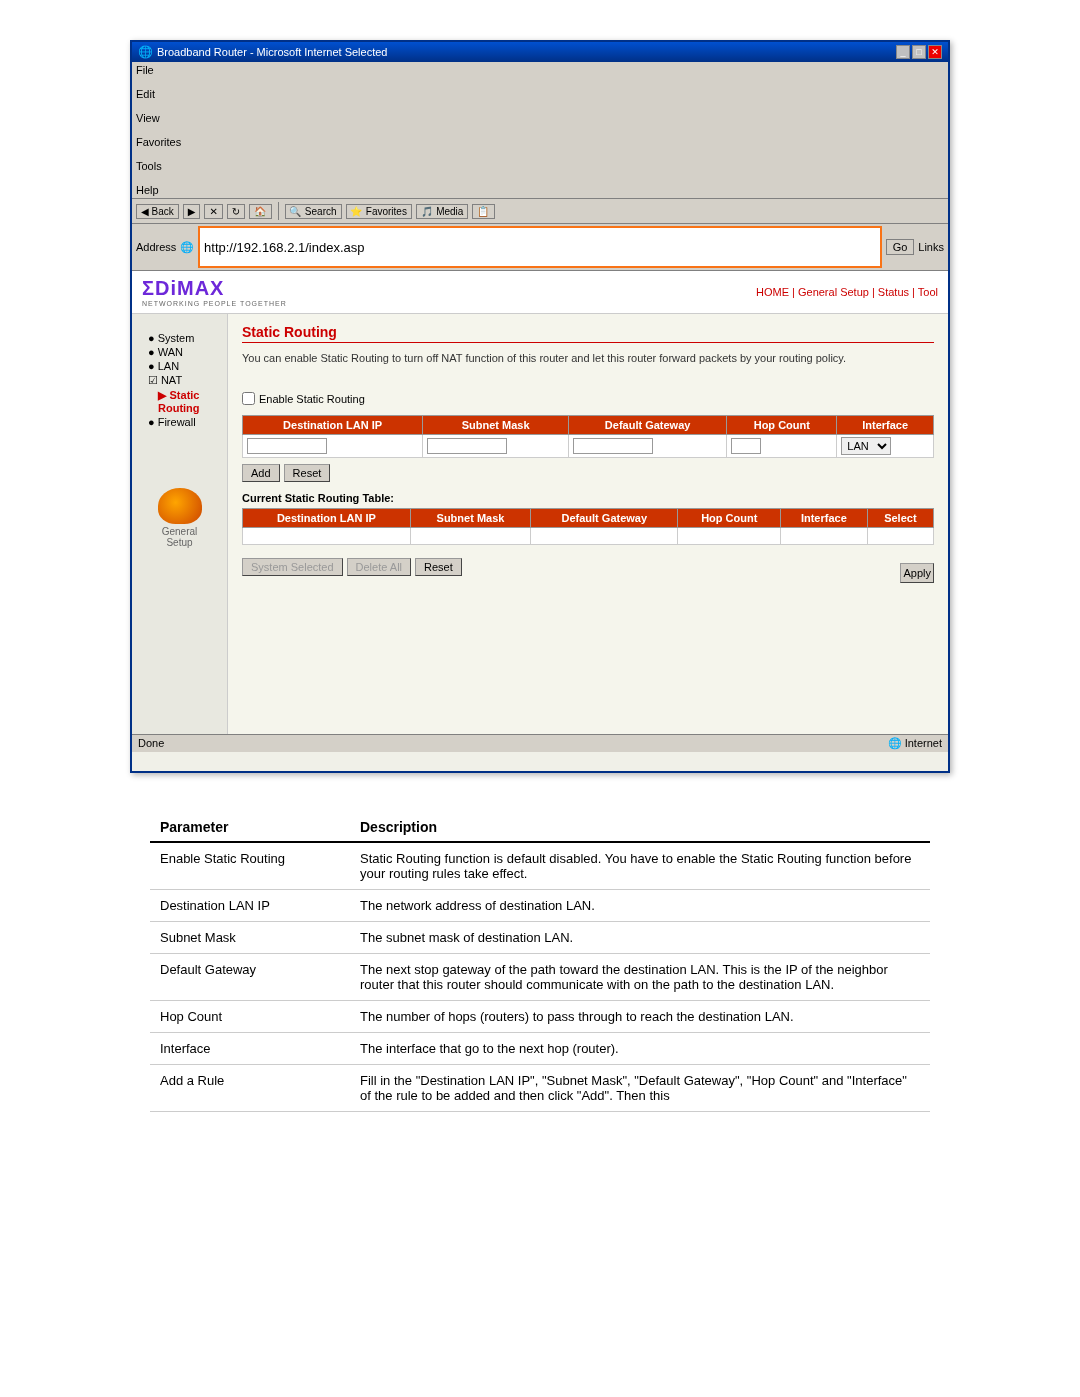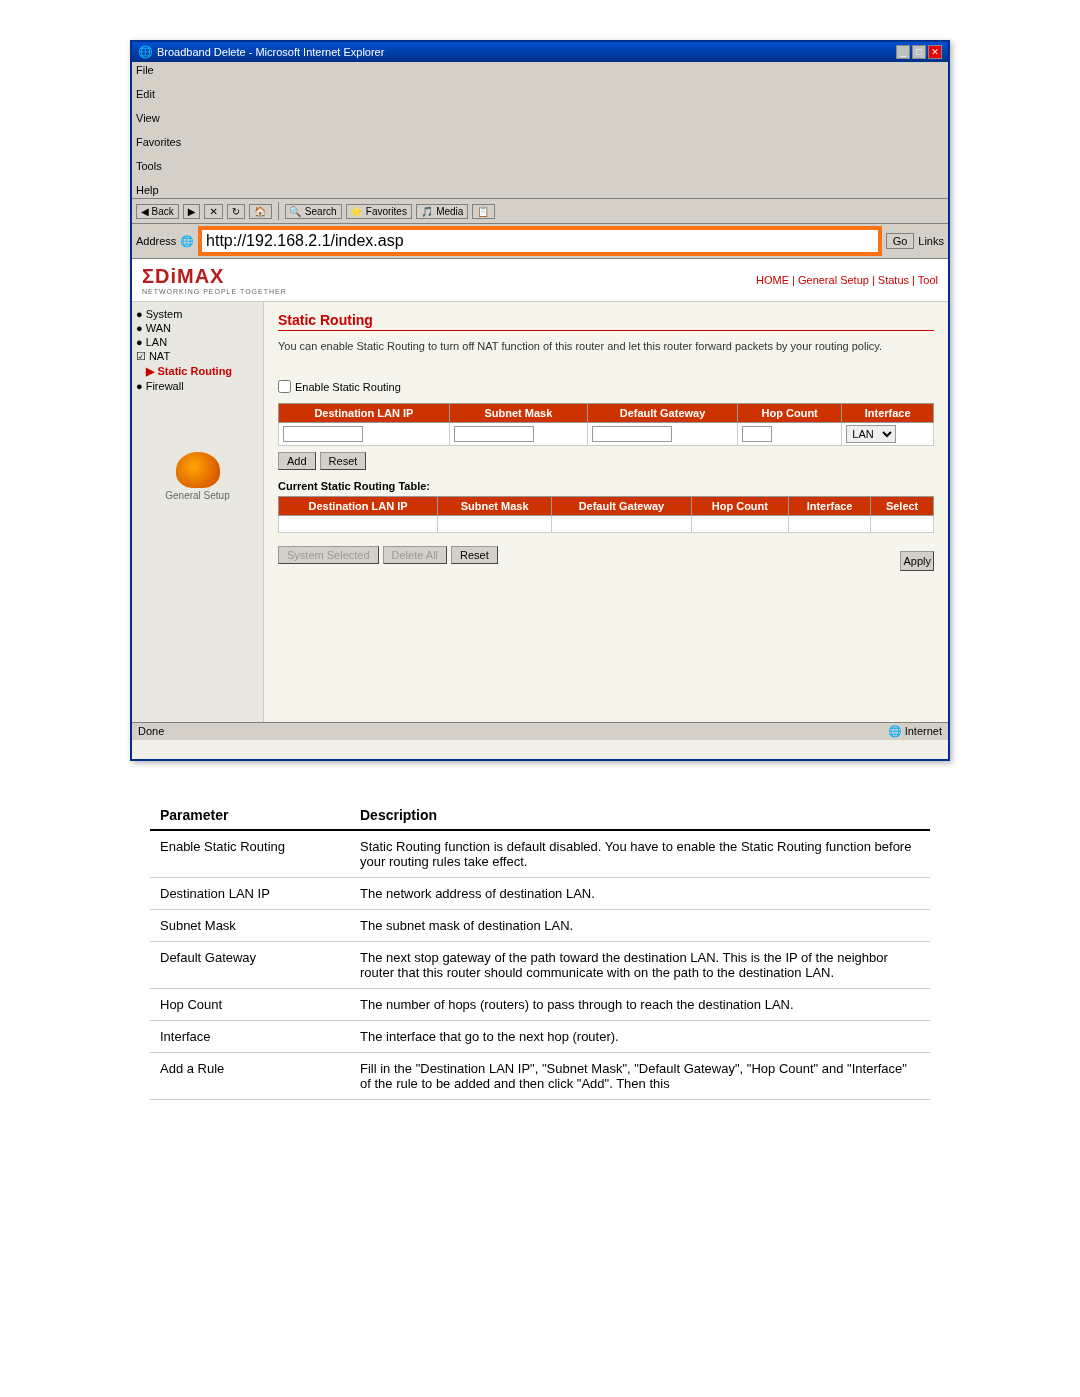--- a/index.html
+++ b/index.html
@@ -95,24 +95,24 @@
       padding: 2px 4px;
       display: flex;
       align-items: center;
       gap: 4px;
       border-bottom: 1px solid #808080;
       font-size: 11px;
     }
 
     .address-input {
       flex: 1;
-      border: 4px solid #f97316;
+      border: 2px solid #f97316;
       background: #fff;
-      padding: 11px 4px;
-      font-size: 16px;
+      padding: 19px 4px;
+      font-size: 13px;
       height: 18px;
     }
 
     .go-btn {
       background: #d4d0c8;
       border: 1px solid #808080;
       padding: 1px 6px;
       font-size: 11px;
       cursor: pointer;
     }
@@ -135,23 +135,23 @@
     .nav-links {
       font-size: 11px;
       color: #c00;
     }
 
     .router-body {
       display: flex;
     }
 
     .sidebar {
-      width: 132px;
+      width: 96px;
       background: #e8e8e0;
-      padding: 4px;
+      padding: 16px;
       font-size: 11px;
       border-right: 1px solid #ccc;
       min-height: 420px;
     }
 
     .sidebar-item {
       margin: 2px 0;
       color: #000;
     }
 
@@ -314,39 +314,39 @@
     }
 
     
     .logo-container {
       display: flex;
       flex-direction: column;
     }
     .logo-brand {
       font-size: 20px;
       font-weight: 900;
-      color: #b91c1c;
+      color: #6d28d9;
       letter-spacing: 1px;
       font-family: Arial Black, sans-serif;
     }
     .logo-tagline {
       font-size: 7px;
       color: #666;
       letter-spacing: 1px;
     }
   </style>
 </head>
 <body>
 
 <div class="browser-window">
 
   <div class="browser-titlebar">
     <div class="browser-titlebar-title">
       <span style="font-size:12px;">🌐</span>
-      <span>Broadband Delete - Microsoft Internet Explorer</span>
+      <span>Broadband Router - Microsoft Internet Selected</span>
     </div>
     <div class="browser-controls">
       <span>_</span>
       <span>□</span>
       <span style="background:#e00;color:#fff;">✕</span>
     </div>
   </div>
 
   <div class="browser-menubar">
     <span>File</span>

